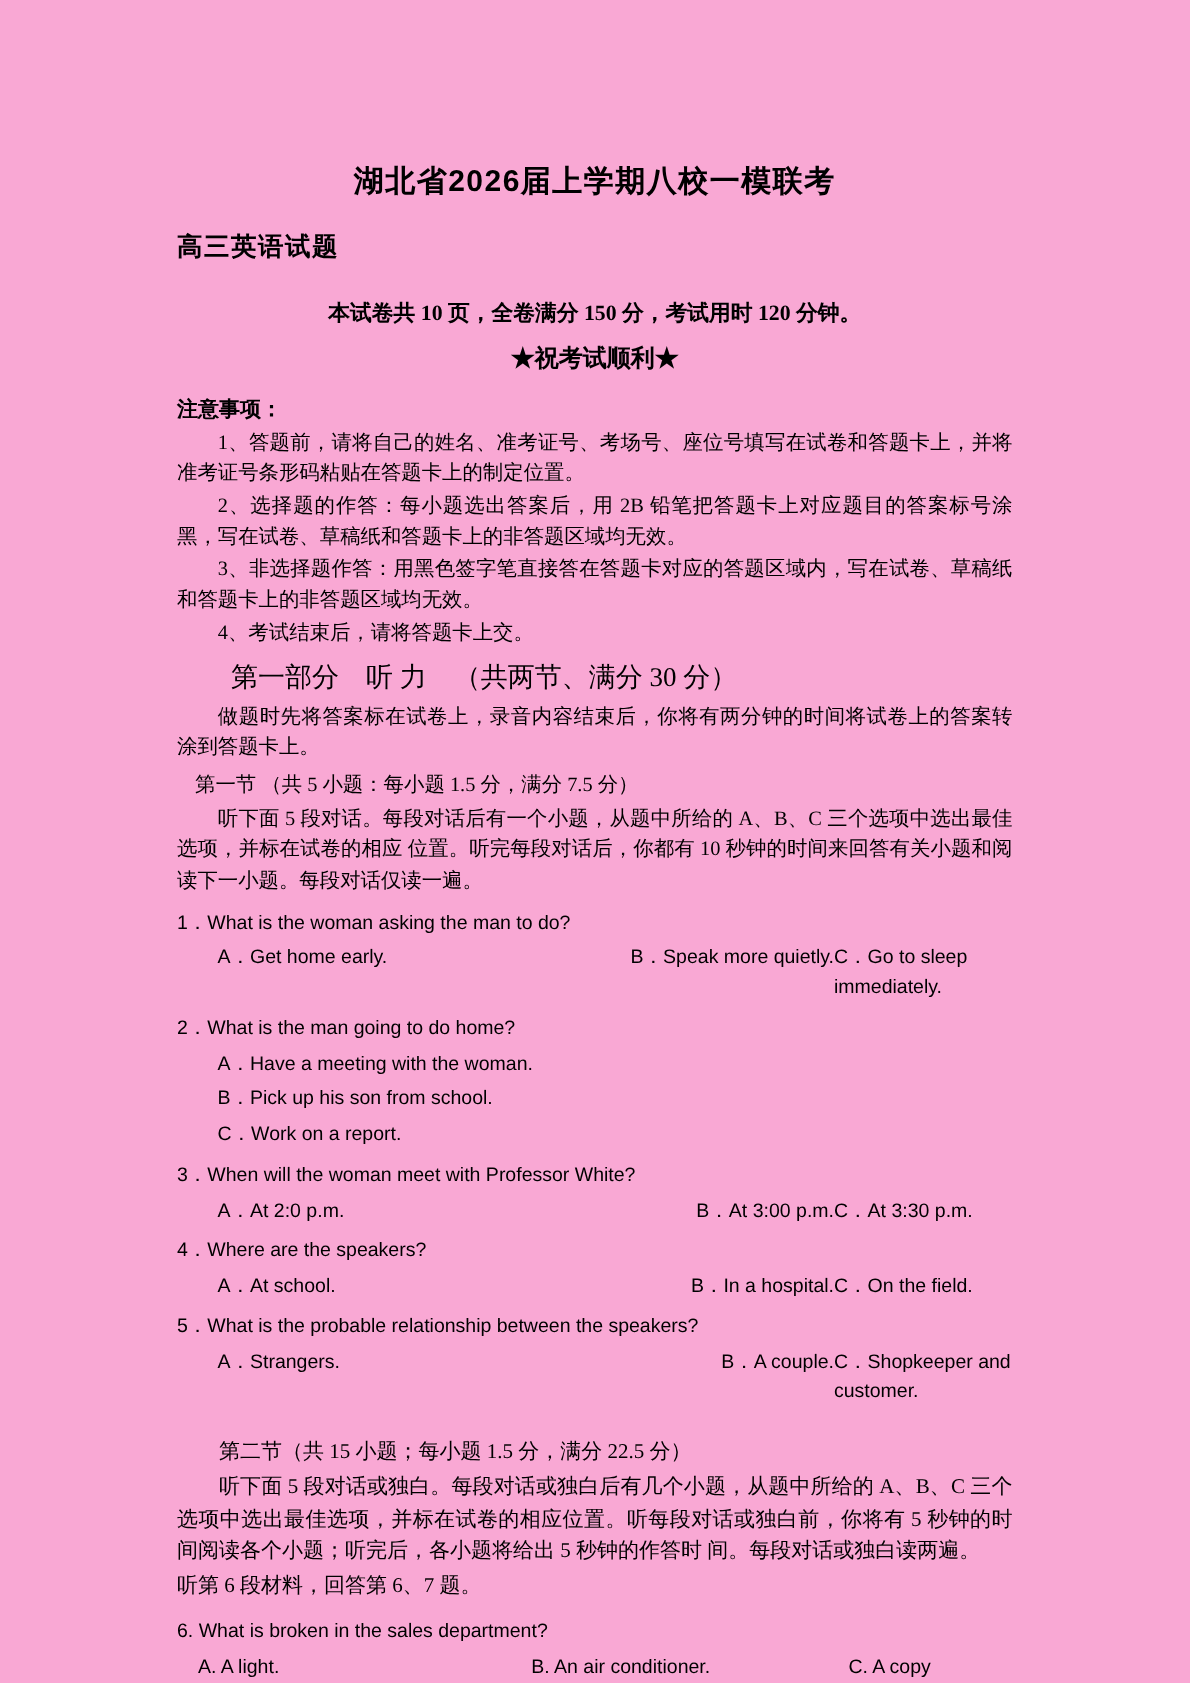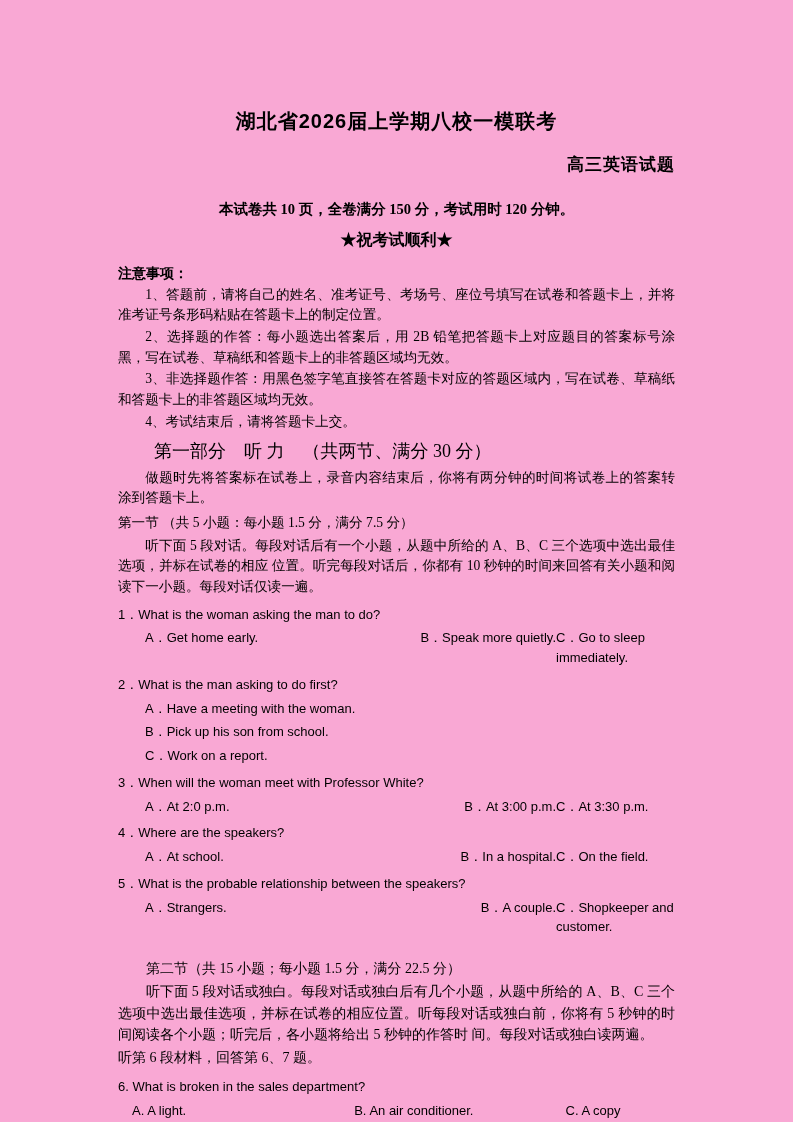--- a/index.html
+++ b/index.html
@@ -21,21 +21,21 @@
   }
   .title-main {
     text-align: center;
     font-family: "Liberation Sans", "DejaVu Sans", sans-serif;
     font-weight: bold;
     font-size: 20px;
     letter-spacing: 1px;
     margin: 18px 0 0 0;
   }
   .title-sub {
-    text-align: right;
+    text-align: left;
     font-family: "Liberation Sans", "DejaVu Sans", sans-serif;
     font-weight: bold;
     font-size: 17px;
     letter-spacing: 1px;
     margin: 16px 0 0 0;
   }
   .title-info {
     text-align: center;
     font-weight: bold;
     font-size: 14.5px;
@@ -127,34 +127,34 @@
   <p class="ind1 blk">1、答题前，请将自己的姓名、准考证号、考场号、座位号填写在试卷和答题卡上，并将准考证号条形码粘贴在答题卡上的制定位置。</p>
   <p class="ind1 blk">2、选择题的作答：每小题选出答案后，用 2B 铅笔把答题卡上对应题目的答案标号涂黑，写在试卷、草稿纸和答题卡上的非答题区域均无效。</p>
   <p class="ind1 blk">3、非选择题作答：用黑色签字笔直接答在答题卡对应的答题区域内，写在试卷、草稿纸和答题卡上的非答题区域均无效。</p>
   <p class="ind1 blk">4、考试结束后，请将答题卡上交。</p>
 
   <p class="section-head">
     <span>第一部分</span><span class="sp"></span><span>听  力</span><span class="sp"></span><span>（共两节、满分 30 分）</span>
   </p>
   <p class="sect-note">做题时先将答案标在试卷上，录音内容结束后，你将有两分钟的时间将试卷上的答案转涂到答题卡上。</p>
 
-  <p class="ind0 blk" style="margin-top:4px;">第一节 （共 5 小题：每小题 1.5 分，满分 7.5 分）</p>
+  <p class="ind0 blk" style="margin-top:4px;margin-left:12px;">第一节 （共 5 小题：每小题 1.5 分，满分 7.5 分）</p>
   <p class="sect-note">听下面 5 段对话。每段对话后有一个小题，从题中所给的 A、B、C 三个选项中选出最佳选项，并标在试卷的相应 位置。听完每段对话后，你都有 10 秒钟的时间来回答有关小题和阅读下一小题。每段对话仅读一遍。</p>
 
   <p class="q">
     <span class="qn">1．</span><span>What is the woman asking the man to do?</span>
   </p>
   <div class="opts">
     <span class="opt opt-a">A．Get home early.</span>
     <span class="opt opt-b">B．Speak more quietly.</span>
     <span class="opt opt-c">C．Go to sleep immediately.</span>
   </div>
 
   <p class="q">
-    <span class="qn">2．</span><span>What is the man asking to do first?</span>
+    <span class="qn">2．</span><span>What is the man going to do home?</span>
   </p>
   <div class="opts stack">
     <span class="opt">A．Have a meeting with the woman.</span>
     <span class="opt">B．Pick up his son from school.</span>
     <span class="opt">C．Work on a report.</span>
   </div>
 
   <p class="q">
     <span class="qn">3．</span><span>When will the woman meet with Professor White?</span>
   </p>

